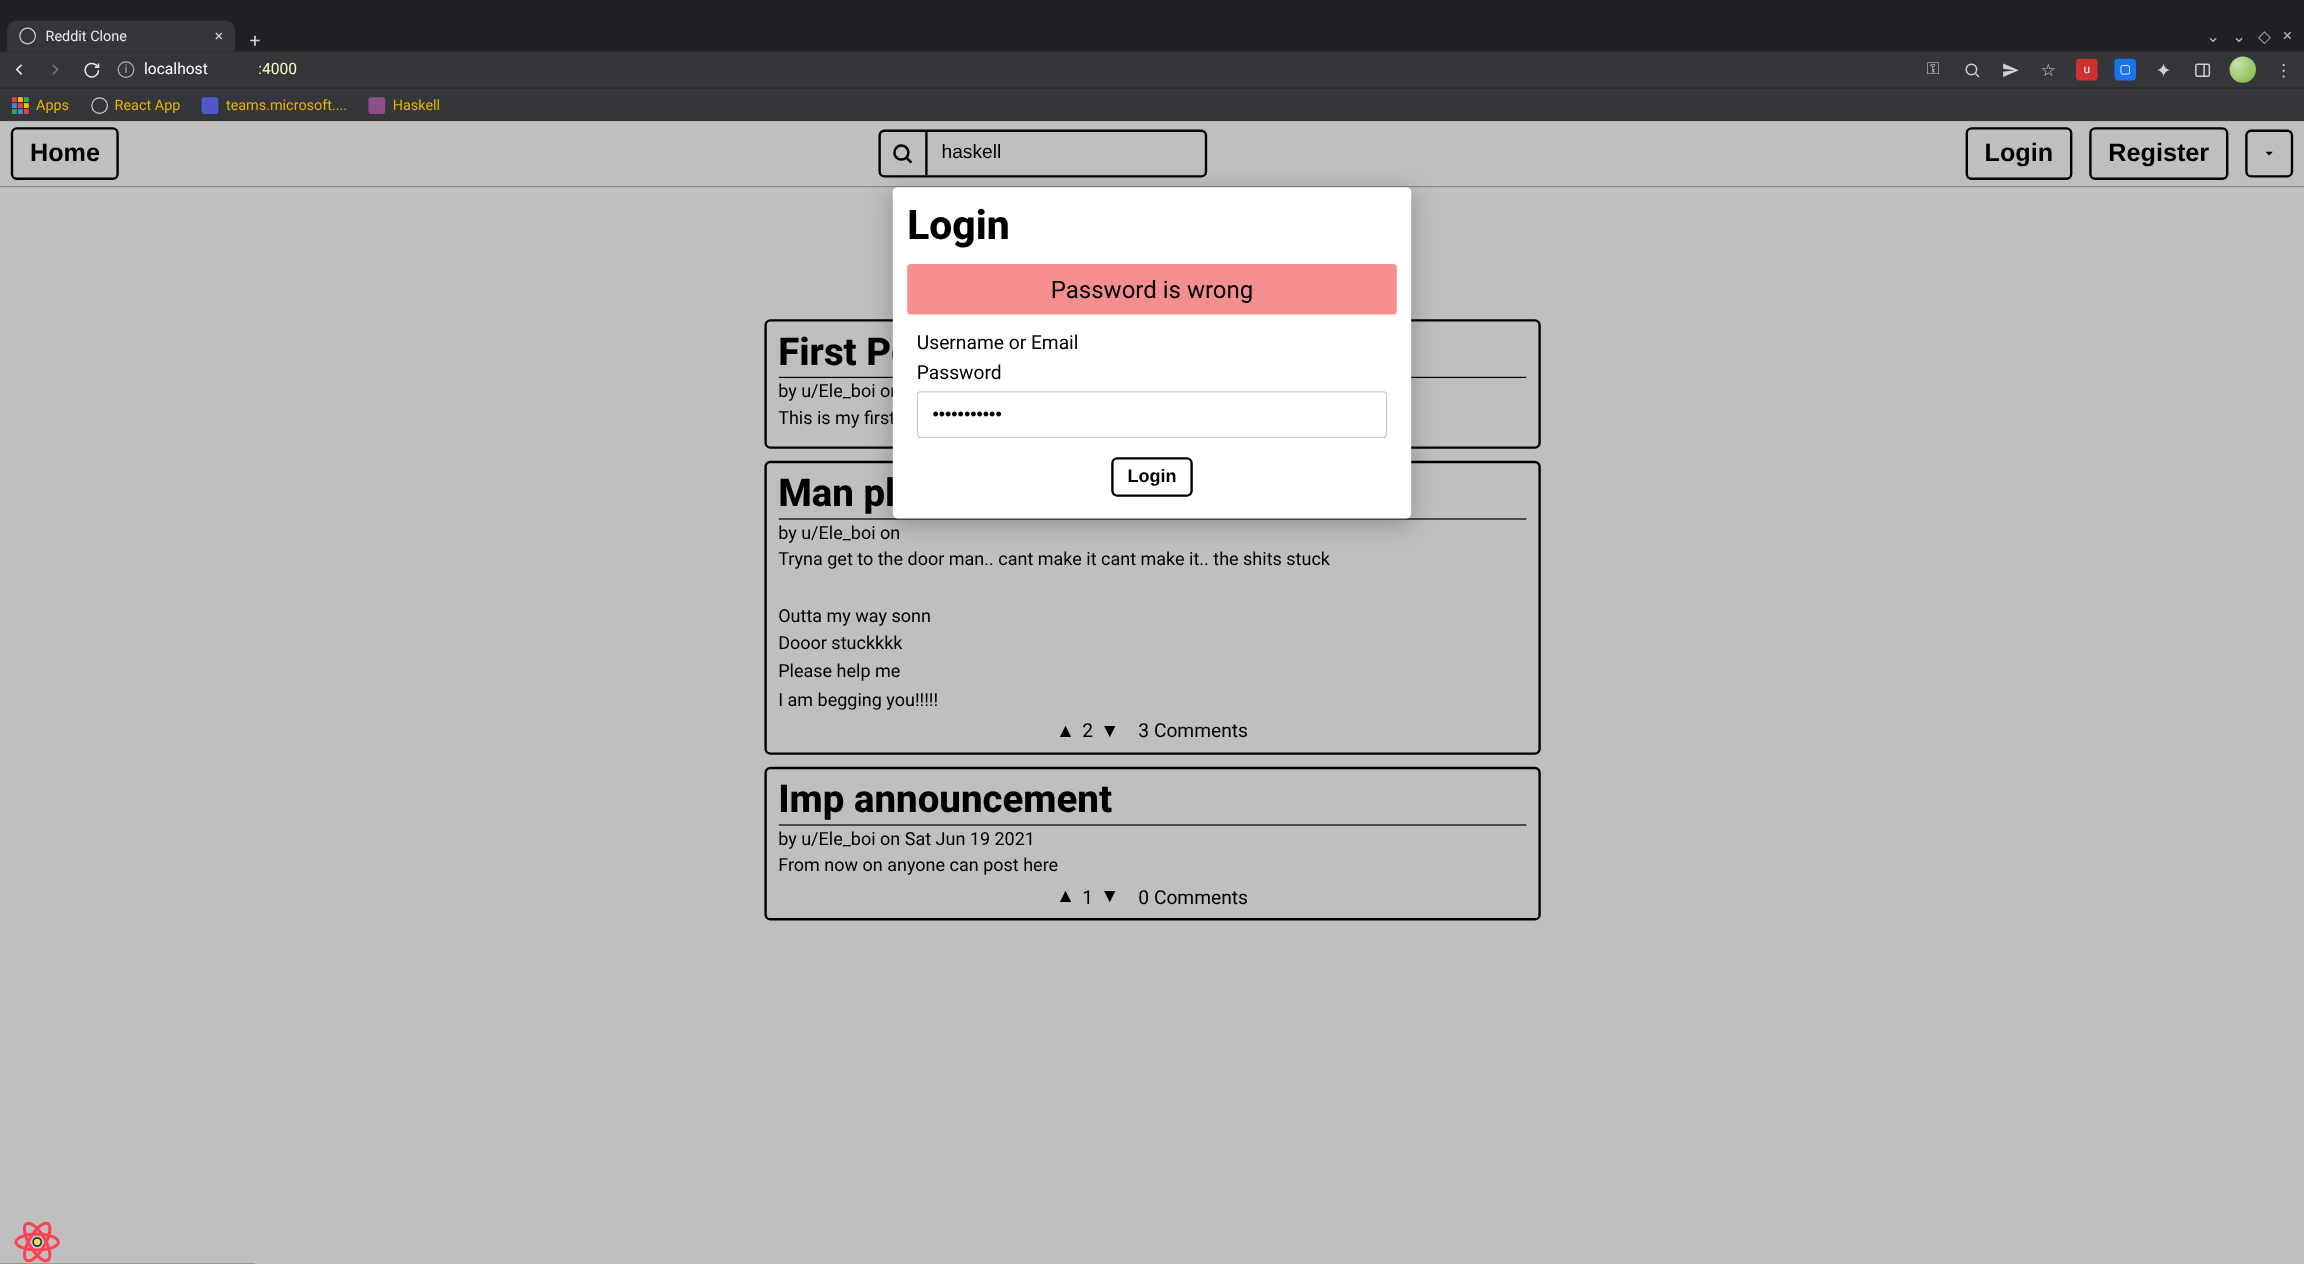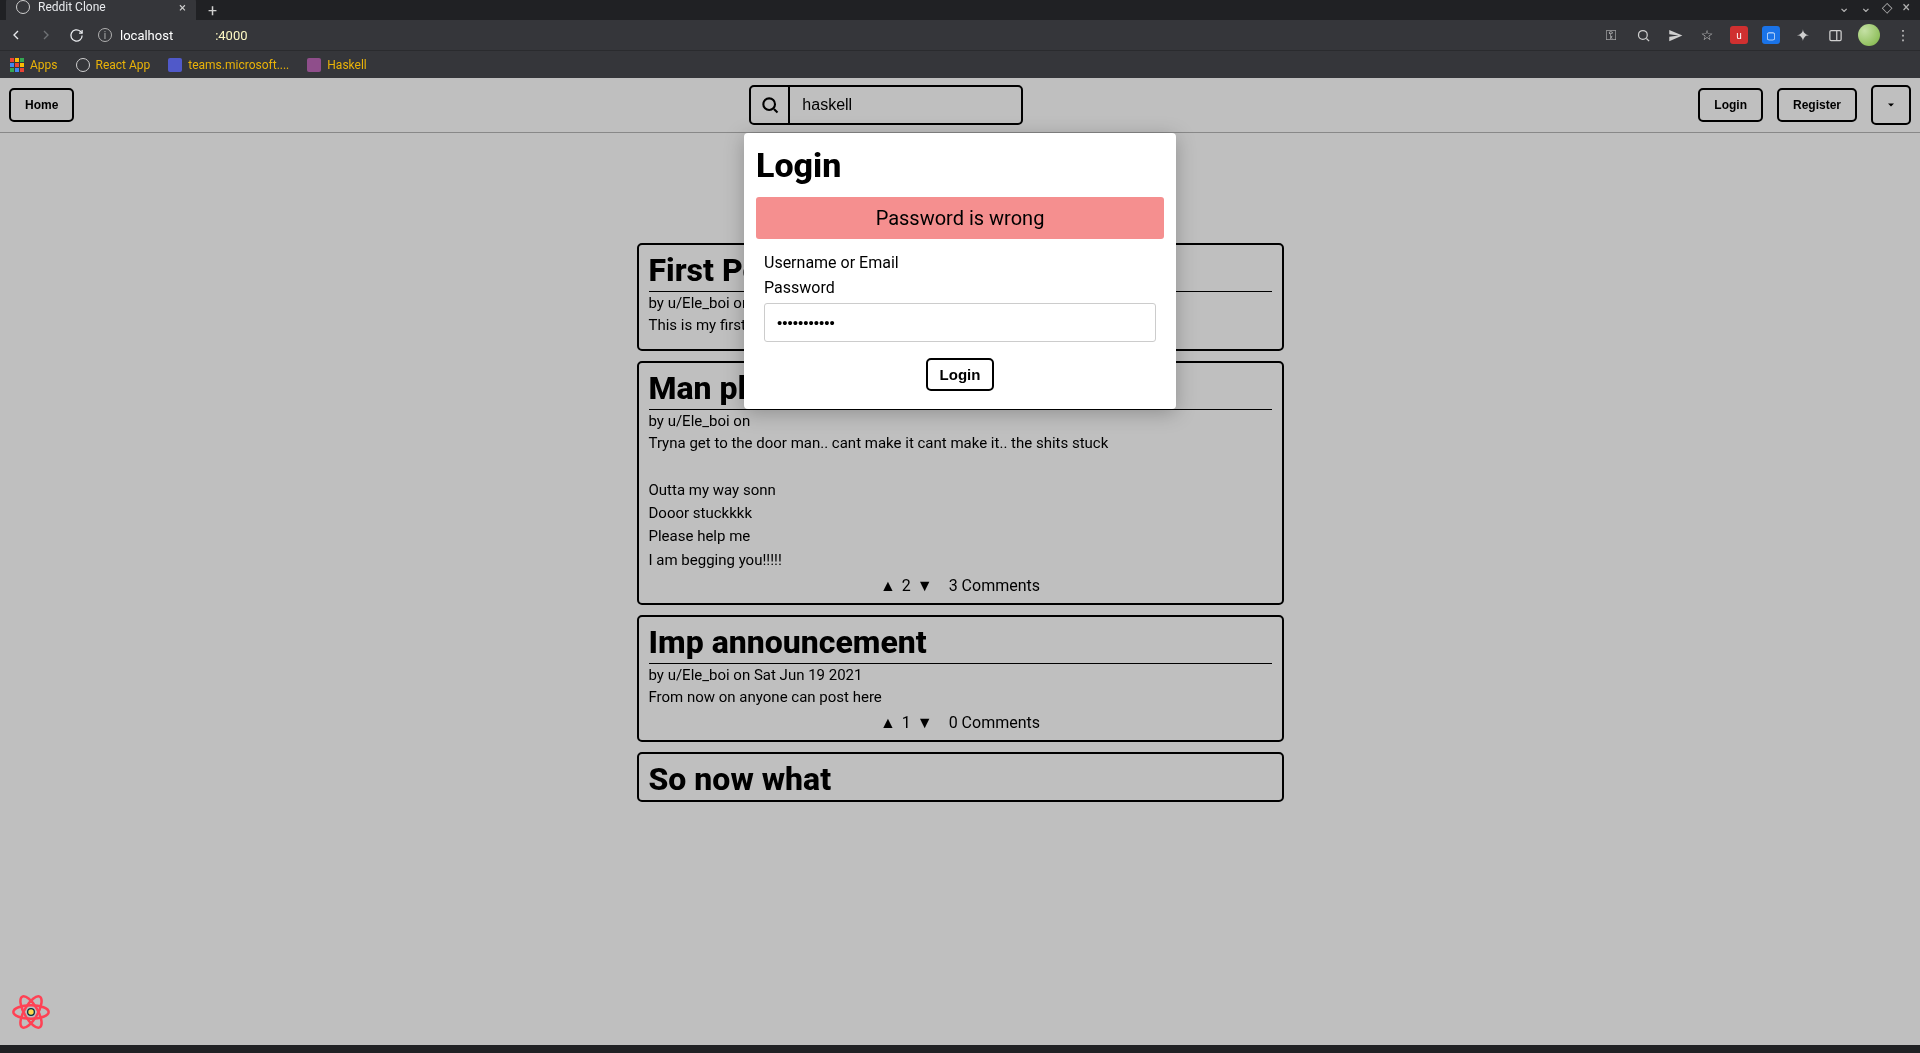--- a/index.html
+++ b/index.html
@@ -7,21 +7,21 @@
     font-family: -apple-system, BlinkMacSystemFont, "Segoe UI", Roboto, Helvetica, Arial, sans-serif;
     background: #202124;
     color: #e8eaed;
     width: 1920px;
     height: 1053px;
     overflow: hidden;
     position: relative;
   }
   
   .chrome-tabs {
-    height: 20px;
+    height: 43px;
     background: #202124;
     display: flex;
     align-items: flex-end;
     padding-left: 6px;
   }
   .tab {
     background: #35363a;
     color: #e8eaed;
     height: 26px;
     width: 190px;
@@ -158,21 +158,21 @@
     align-items: center;
     padding: 0 9px;
     gap: 10px;
   }
   .btn {
     border: 2px solid #000;
     border-radius: 5px;
     background: #fff;
     padding: 8px 14px;
     font-weight: 700;
-    font-size: 12px;
+    font-size: 21px;
     cursor: pointer;
   }
   .btn.small { padding:6px 12px;font-size:15px; }
   .search-wrap {
     margin: 0 auto;
     display: flex;
     align-items: stretch;
     border: 2px solid #000;
     border-radius: 5px;
     overflow: hidden;
@@ -441,23 +441,20 @@
       <div class="post-body">From now on anyone can post here</div>
       <div class="post-footer">
         <span class="vote-icon">▲</span>
         <span>1</span>
         <span class="vote-icon">▼</span>
         &nbsp;
         <span>0 Comments</span>
       </div>
     </div>
 
-    <div class="post-card" style="height:50px;overflow:hidden;">
-      <div class="post-title" style="border:none">So now what</div>
-    </div>
 
   </div>
 
   <div class="dim-overlay"></div>
 
   <div class="modal">
     <h1>Login</h1>
     <div class="error-banner">Password is wrong</div>
 
     <div class="field-label">Username or Email</div>

